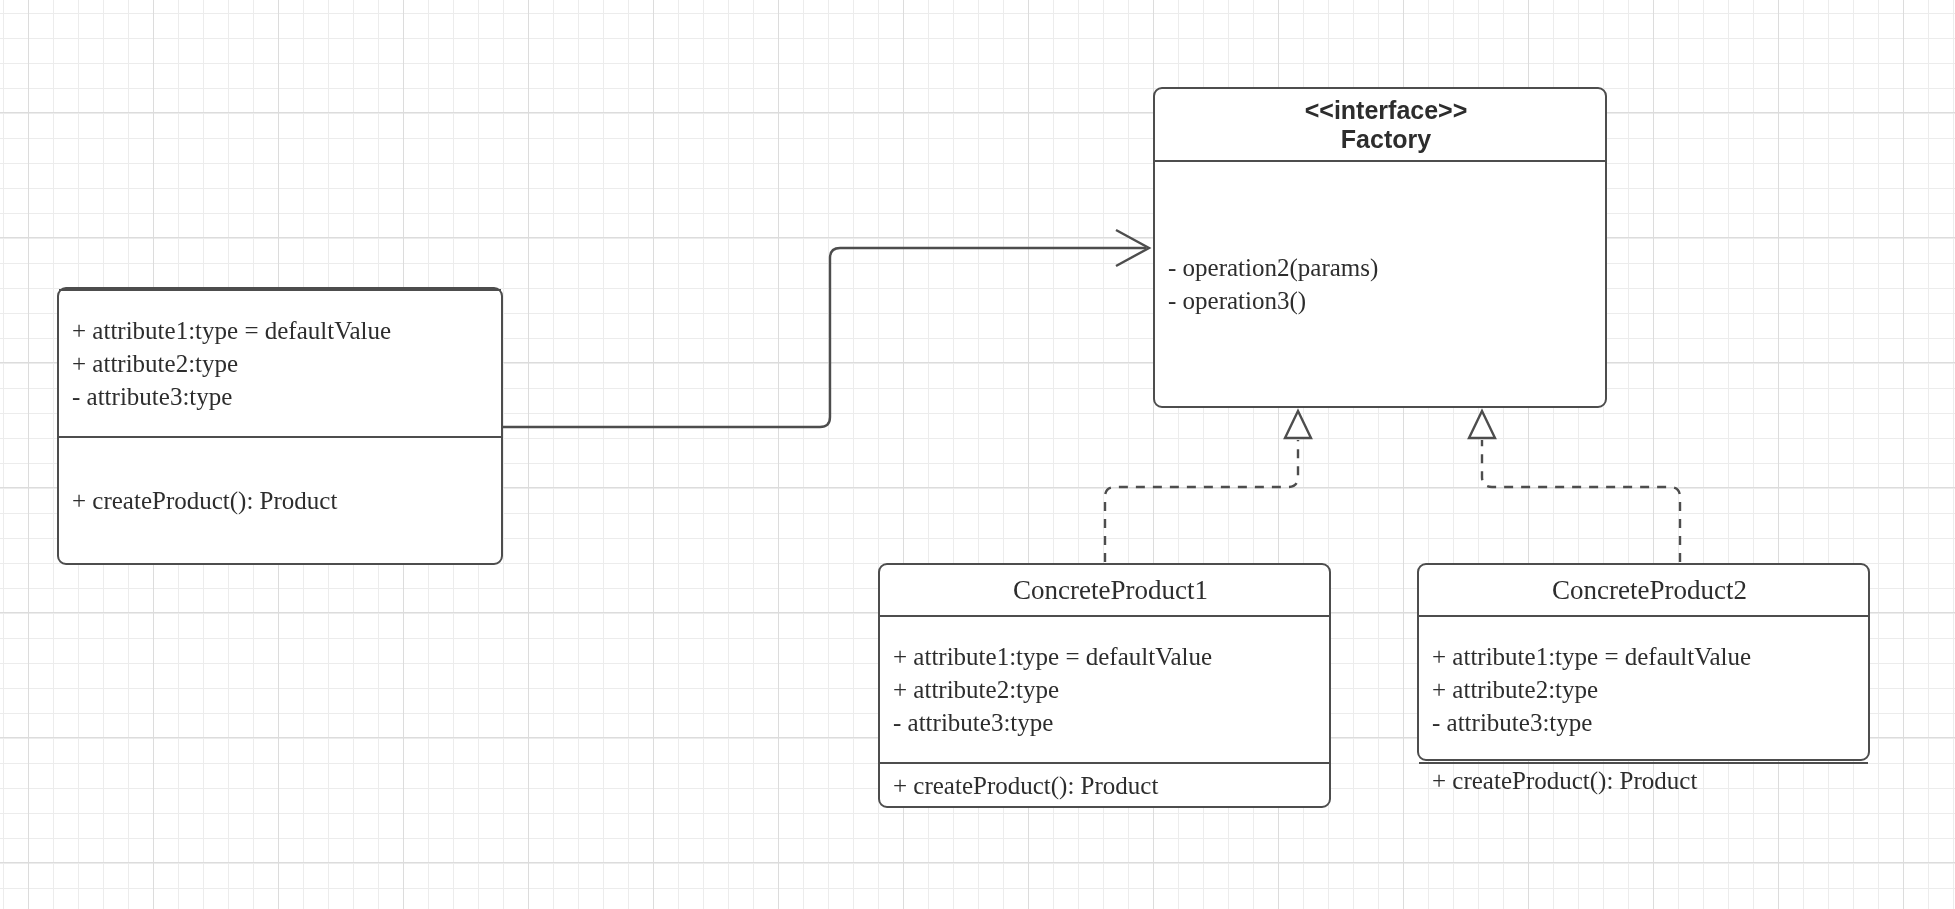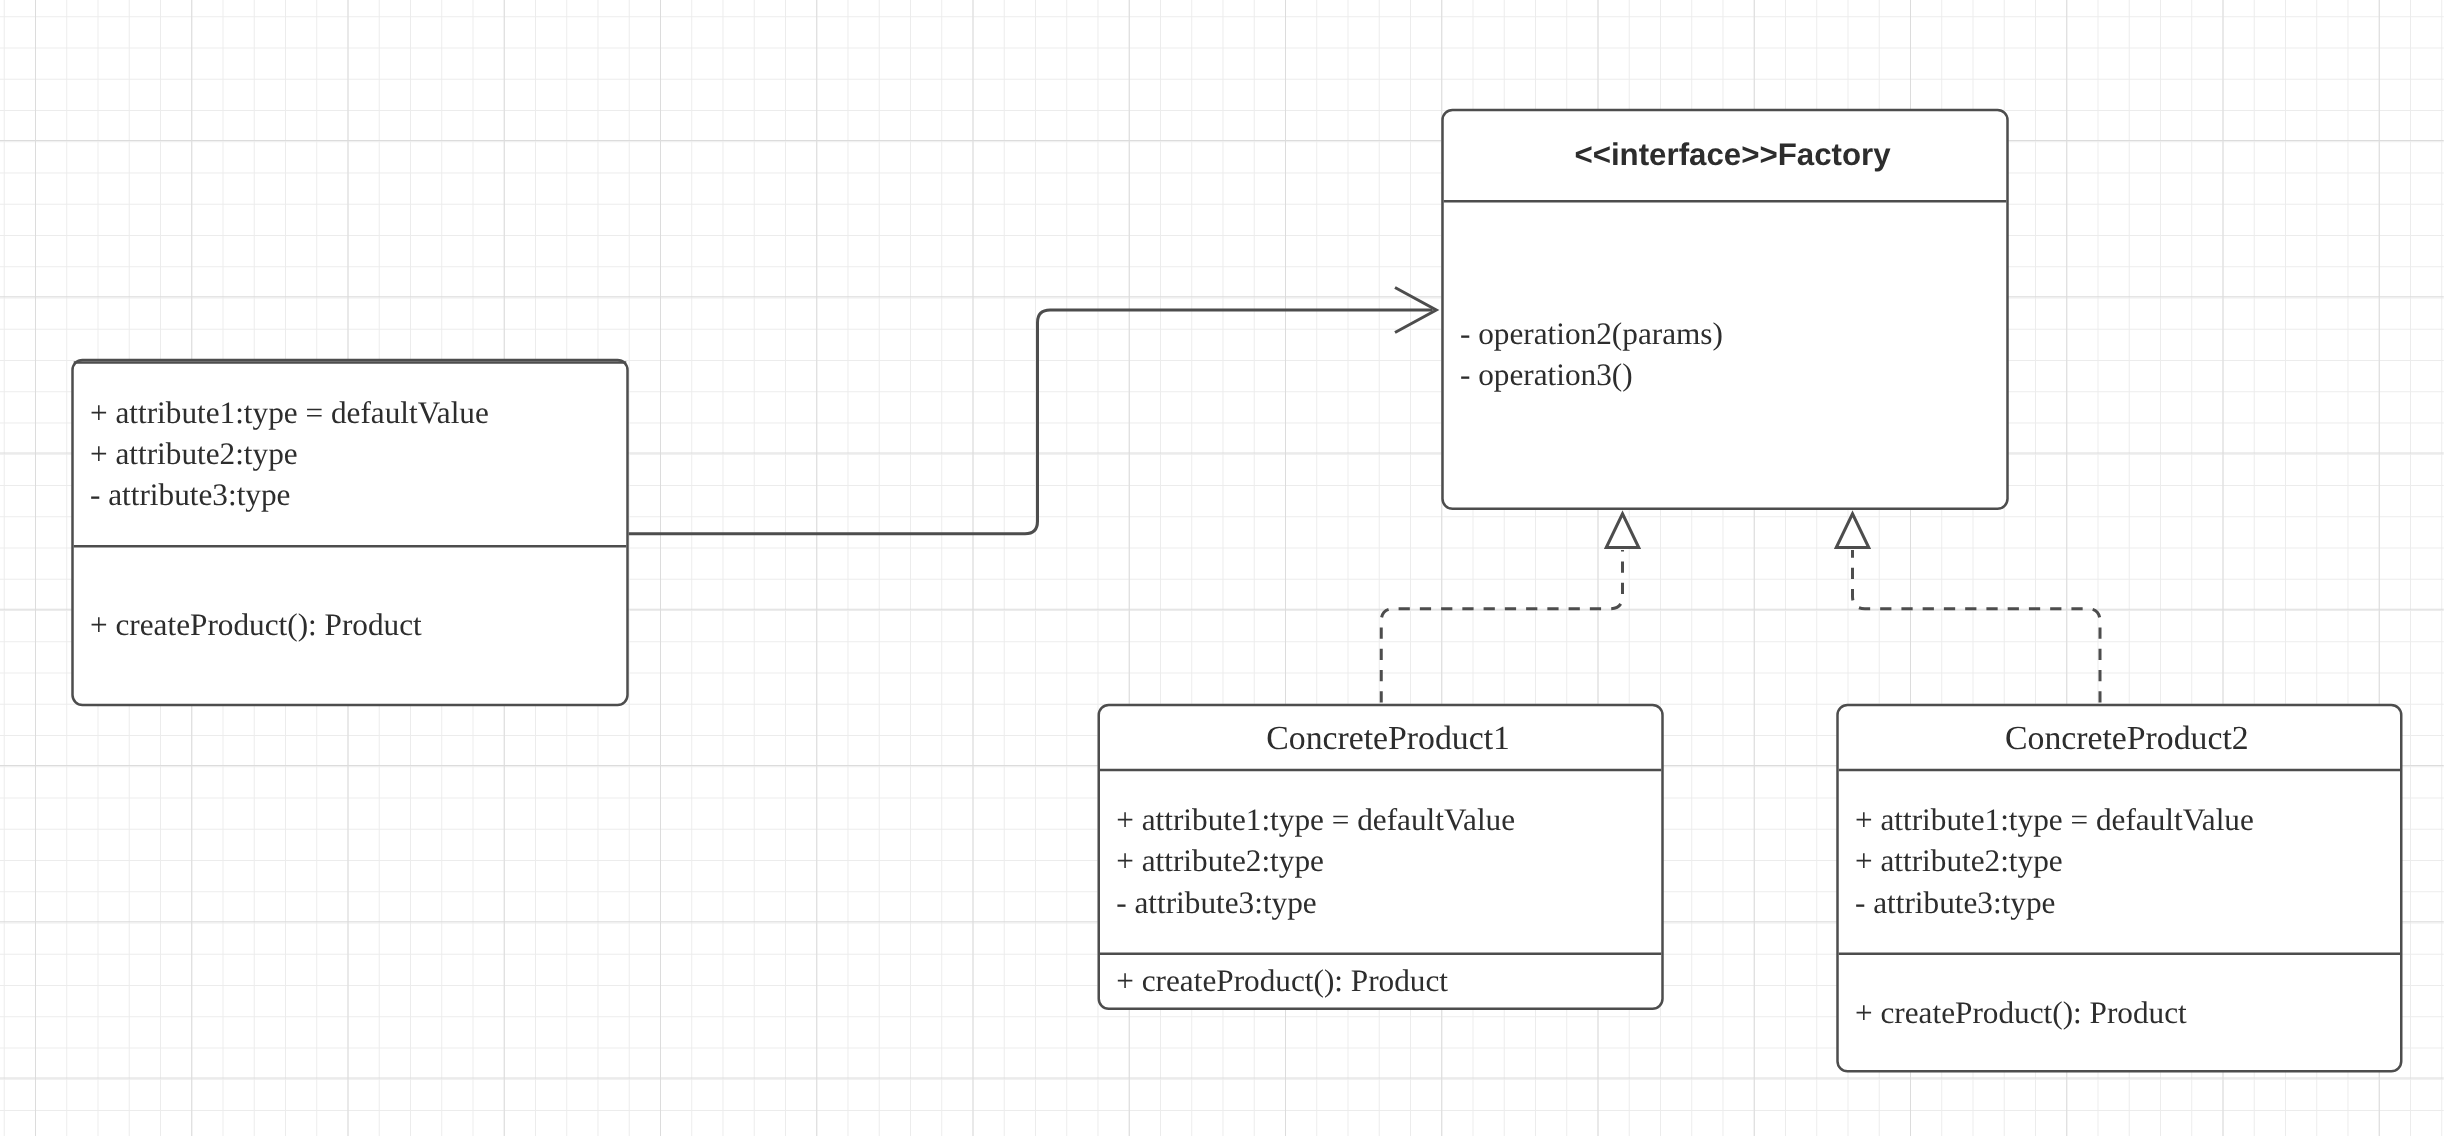--- a/index.html
+++ b/index.html
@@ -25,21 +25,21 @@
   .uml-class {
     position: absolute;
     box-sizing: border-box;
     background: var(--shape-fill, #ffffff);
     border: 2px solid var(--stroke, #4d4d4d);
     border-radius: 9px;
     display: flex;
     flex-direction: column;
   }
   .uml-title {
-    display: flex; flex-direction: row;
+    display: flex; flex-direction: column;
     align-items: center; justify-content: center;
     font-size: 27px; line-height: 30px;
     flex: 0 0 auto;
     margin-left: 12px;
   }
   .uml-title.sans {
     font-family: "Liberation Sans", sans-serif;
     font-weight: bold;
     font-size: 25px; line-height: 29px;
   }
@@ -97,21 +97,21 @@
     <div class="uml-section" style="height:147px;">
       <div class="uml-line">+ attribute1:type = defaultValue</div>
       <div class="uml-line">+ attribute2:type</div>
       <div class="uml-line">- attribute3:type</div>
     </div>
     <div class="uml-section grow">
       <div class="uml-line">+ createProduct(): Product</div>
     </div>
   </div>
 
-  <div class="uml-class" style="left:1469px; top:563px; width:453px; height:295px;">
+  <div class="uml-class" style="left:1417px; top:563px; width:453px; height:198px;">
     <div class="uml-title" style="height:50px;">ConcreteProduct2</div>
     <div class="uml-section" style="height:147px;">
       <div class="uml-line">+ attribute1:type = defaultValue</div>
       <div class="uml-line">+ attribute2:type</div>
       <div class="uml-line">- attribute3:type</div>
     </div>
     <div class="uml-section grow">
       <div class="uml-line">+ createProduct(): Product</div>
     </div>
   </div>

